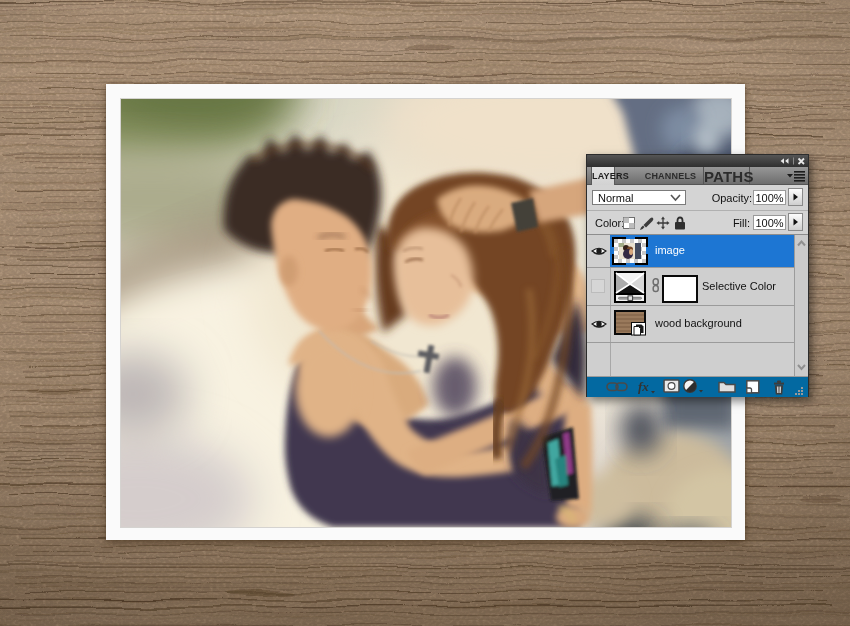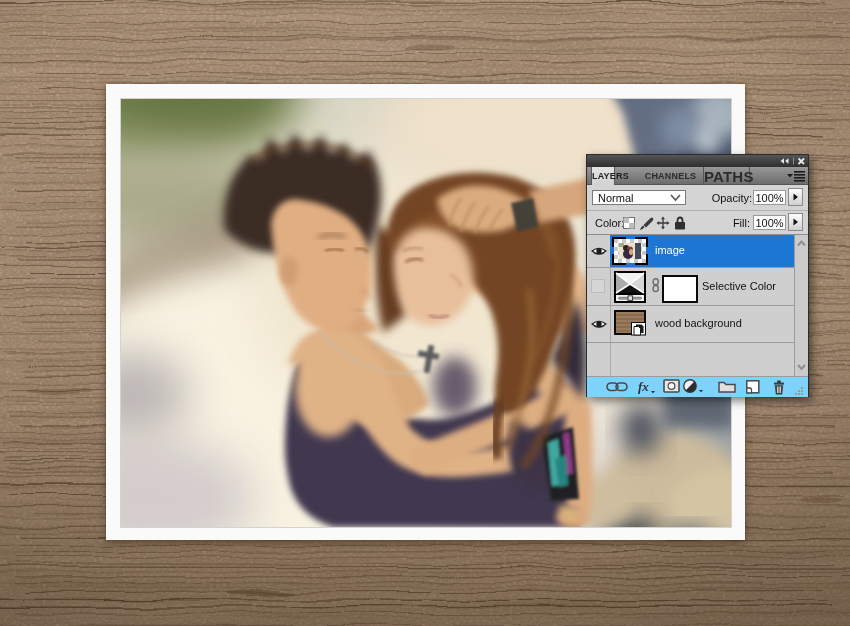--- a/index.html
+++ b/index.html
@@ -493,21 +493,21 @@
           <rect x="0.5" y="0.5" width="14" height="12.5" fill="#fff" stroke="#0a0a0a" stroke-width="1"></rect>
           <path d="M5,2.5 L10.5,2.5 L12.5,4.5 L12.5,11 L5,11 Z" fill="#1a1a1a"></path>
           <path d="M3,4.5 L7.5,4.5 L9.5,6.5 L9.5,13 L3,13 Z" fill="#fff" stroke="#1a1a1a" stroke-width="1"></path>
         </g>
       </svg>
       <span style="position:absolute;left:68px;top:11px;font-size:11px;color:#111;">wood background</span>
     </div>
     <div style="position:absolute;left:0;top:107px;width:207px;height:1px;background:#9b9b9b;"></div>
   </div>
 
-  <div style="position:absolute;left:0;top:221px;width:221px;height:20px;border-top:1px solid #9b9b9b;background:#7dd3fc;">
+  <div style="position:absolute;left:0;top:221px;width:221px;height:20px;border-top:1px solid #9b9b9b;background:#0369a1;">
     <svg width="221" height="20" style="position:absolute;left:0;top:0">
 
       <g transform="translate(20,5)" stroke="#4a4a4a" stroke-width="1.6" fill="none">
         <rect x="0" y="1" width="11" height="7.5" rx="3.75"></rect>
         <rect x="9" y="1" width="11" height="7.5" rx="3.75"></rect>
       </g>
 
       <text x="51" y="14" font-size="13" font-style="italic" font-weight="bold" fill="#333" font-family="Liberation Serif,serif">fx</text>
       <path d="M64,14 L68,14 L66,16.5 Z" fill="#333"></path>
 

